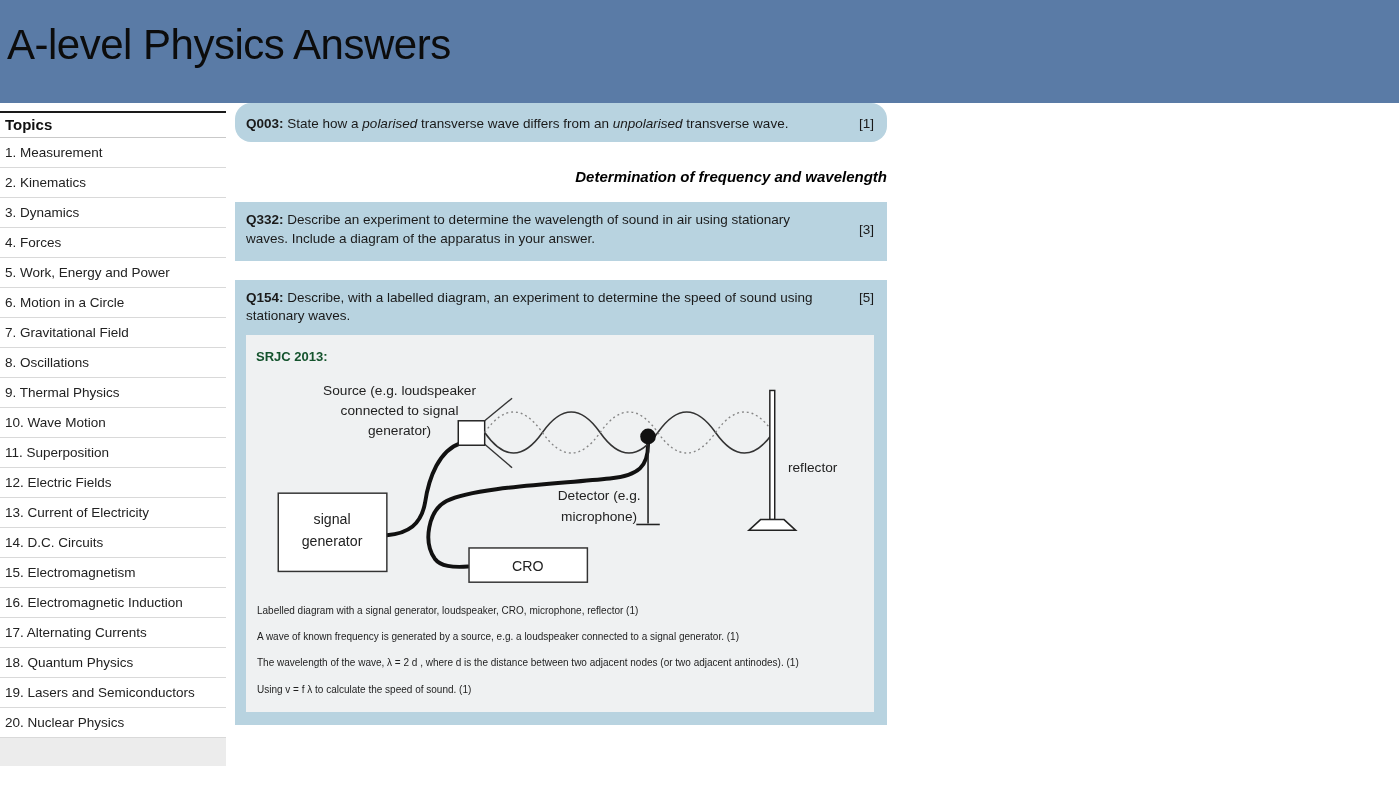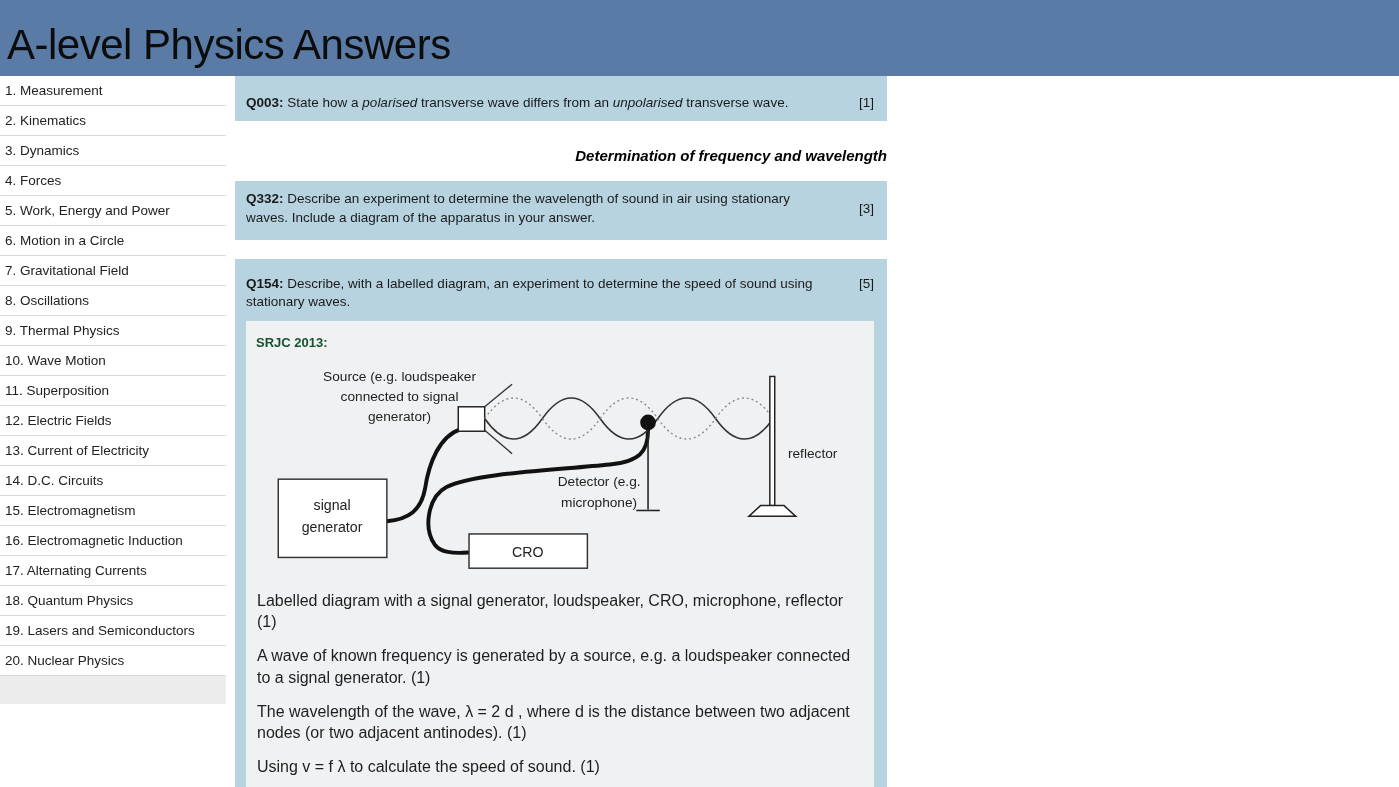--- a/index.html
+++ b/index.html
@@ -3,21 +3,21 @@
 <meta charset="utf-8">
 <style>
   * { box-sizing: border-box; }
   html,body { margin:0; padding:0; }
   body {
     width:1399px; height:787px; overflow:hidden;
     background:#ffffff; color:#1a1a1a;
     font-family:"Liberation Sans", sans-serif;
   }
   
-  .site-header { height:76px; background:#5a7ba6; }
+  .site-header { height:103px; background:#5a7ba6; }
   .site-title {
     margin:0; padding:22px 0 0 7px;
     font-size:42px; font-weight:300; letter-spacing:-0.5px; color:#0c0c0c;
     line-height:1.1;
   }
   
   .layout { display:flex; align-items:flex-start; }
   
   .sidebar { width:226px; flex:0 0 226px; }
   .sidebar-heading {
@@ -35,48 +35,49 @@
   
   .main { margin-left:9px; width:652px; flex:0 0 652px; }
   .qbox {
     background:#b8d3e0; width:652px;
     display:flex; align-items:flex-start;
     padding:9px 13px 13px 11px;
   }
   .qbox .qtext { margin:0; flex:1 1 auto; font-size:13.5px; line-height:1.36; padding-right:24px; }
   .qbox .qid { font-weight:bold; }
   .qbox .marks { flex:0 0 auto; font-size:13.5px; line-height:1.36; }
-  .qbox-q003 { padding-top:18px; padding-bottom:9px; }
+  .qbox-q003 { padding-top:12px; padding-bottom:9px;border-radius:16px; }
   .section-heading {
     margin:26px 0 0 2px; font-size:15px; font-style:italic; font-weight:bold; color:#000;text-align:right;
   }
   .qbox-q332 { margin-top:17px;align-items:center; }
   .qbox-q154 { margin-top:19px; display:block; }
-  .qrow { display:flex; align-items:flex-start;margin-top:7px; }
+  .qrow { display:flex; align-items:flex-start; }
   .qrow .qtext { margin:0; flex:1 1 auto; font-size:13.5px; line-height:1.36; padding-right:24px; }
   .qrow .marks { flex:0 0 auto; font-size:13.5px; }
   
   .answer-card {
     margin-top:9px; background:#eff1f2; width:628px;
     padding:14px 10px 16px 10px;
   }
   .source-label { margin:0; font-size:13px; font-weight:bold; color:#14532d; }
   .diagram-svg { display:block; margin-top:2px; }
   .diagram-svg text { font-family:"Liberation Sans", sans-serif; fill:#222; }
-  .answer-point { margin:13px 1px 0 1px; font-size:16px; line-height:1.33; color:#1e1e1e; }
+  .answer-point { margin:13px 1px 0 1px; font-size:10px; line-height:1.33; color:#1e1e1e; }
 </style>
 </head>
 <body>
 
 <header class="site-header">
   <h1 class="site-title">A-level Physics Answers</h1>
 </header>
 
 <div class="layout">
   <nav class="sidebar">
+    <h2 class="sidebar-heading">Topics</h2>
     <ul class="topic-list">
       <li>1. Measurement</li>
       <li>2. Kinematics</li>
       <li>3. Dynamics</li>
       <li>4. Forces</li>
       <li>5. Work, Energy and Power</li>
       <li>6. Motion in a Circle</li>
       <li>7. Gravitational Field</li>
       <li>8. Oscillations</li>
       <li>9. Thermal Physics</li>

